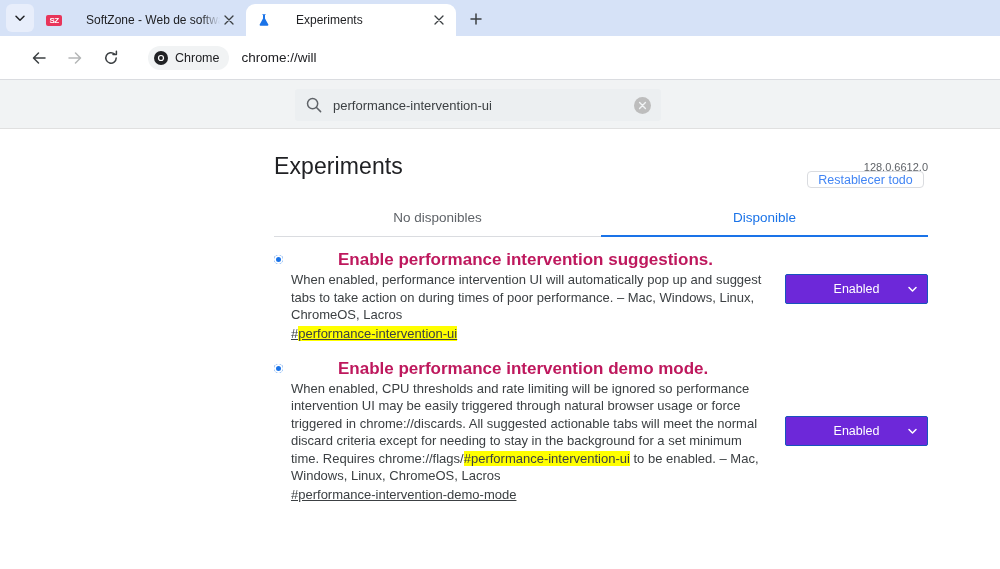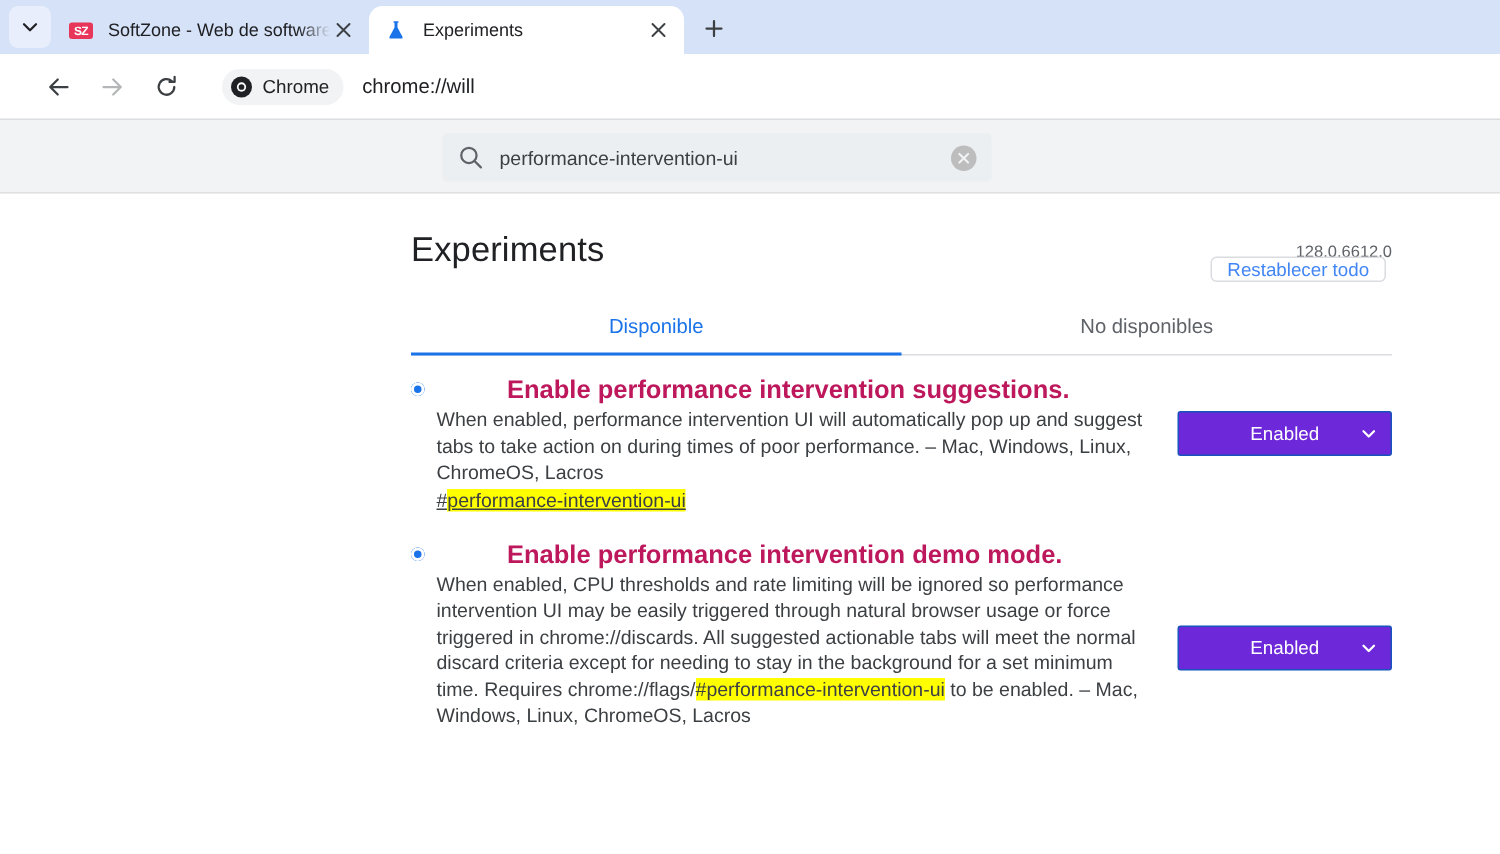--- a/index.html
+++ b/index.html
@@ -40,21 +40,21 @@
     position: relative;
     cursor: pointer;
     flex: 0 0 auto;
   }
   .tab.inactive { width: 210px; background: transparent; }
   .tab.active { width: 210px; background: #ffffff; }
 
   .tab-favicon {
     width: 16px; height: 16px;
     flex: 0 0 16px;
-    margin-right: 10px;
+    margin-right: 24px;
     display: flex; align-items: center; justify-content: center;
   }
   .sz-logo {
     width: 16px; height: 11px;
     background: #e8355a;
     border-radius: 2px;
     position: relative;
     display: flex; align-items: center; justify-content: center;
     font-size: 8px; color: #fff; font-weight: bold;
     letter-spacing: -0.5px;
@@ -414,22 +414,22 @@
 
     <div class="content">
       <div class="content-inner">
 
         <div class="title-row">
           <div class="page-title">Experiments</div>
           <div class="version">128.0.6612.0</div>
         </div>
 
         <div class="tabs">
+          <div class="flagtab">No disponibles</div>
           <div class="flagtab active">Disponible</div>
-          <div class="flagtab">No disponibles</div>
         </div>
 
         <div class="flag-list">
 
           <div class="flag">
             <div class="flag-main">
               <div class="flag-head">
                 <span class="flag-dot"></span>
                 <span class="flag-name">Enable performance intervention suggestions.</span>
               </div>
@@ -448,20 +448,21 @@
             </div>
           </div>
 
           <div class="flag">
             <div class="flag-main">
               <div class="flag-head">
                 <span class="flag-dot"></span>
                 <span class="flag-name">Enable performance intervention demo mode.</span>
               </div>
               <div class="flag-desc"><span>When enabled, CPU thresholds and rate limiting will be ignored so performance intervention UI may be easily triggered through natural browser usage or force triggered in chrome://discards. All suggested actionable tabs will meet the normal discard criteria except for needing to stay in the background for a set minimum time. Requires chrome://flags/</span><mark>#performance-intervention-ui</mark><span> to be enabled. – Mac, Windows, Linux, ChromeOS, Lacros</span></div>
+              <a class="flag-link"><span>#performance-intervention-demo-mode</span></a>
             </div>
             <div class="flag-control ctrl-2">
               <div class="select">
                 <span>Enabled</span>
                 <span class="chev">
                   <svg width="11" height="11" viewBox="0 0 11 11">
                     <path d="M2 4 L5.5 7.5 L9 4" stroke="#ffffff" stroke-width="1.5" fill="none" stroke-linecap="round" stroke-linejoin="round"></path>
                   </svg>
                 </span>
               </div>

